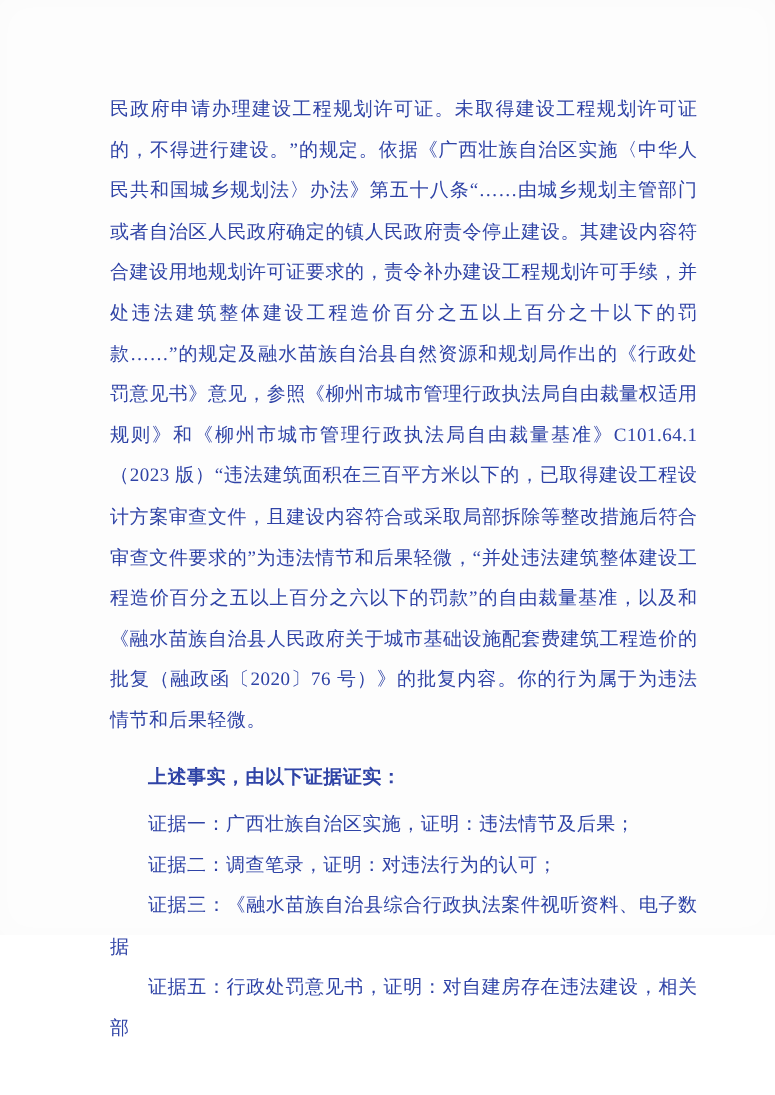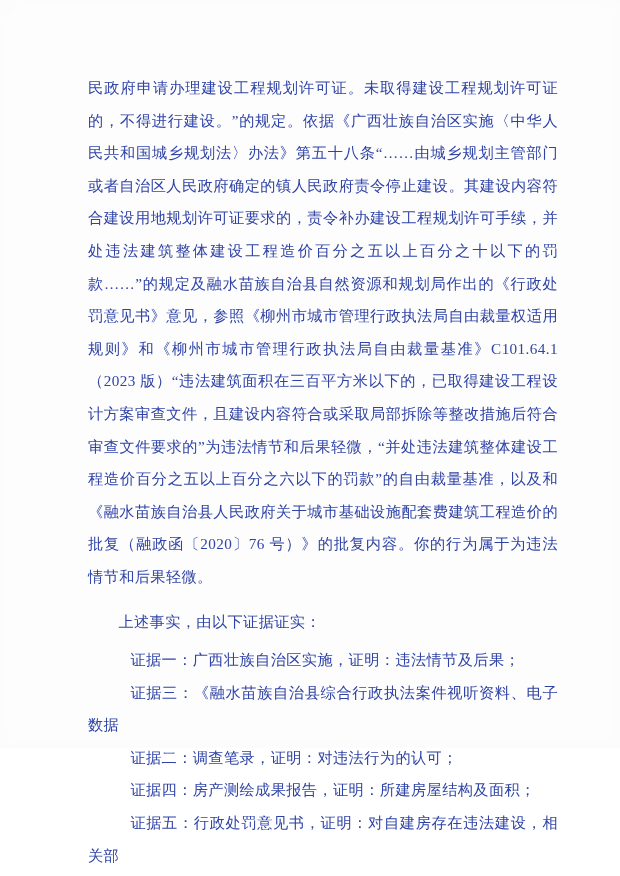--- a/index.html
+++ b/index.html
@@ -30,36 +30,36 @@
     text-justify: inter-character;
     color: #2f43a6;
   }
   .para {
     margin: 0 0 0 0;
     text-align: justify;
     text-justify: inter-character;
   }
   .para.indent {
     text-indent: 2em;
+    font-weight: bold;
   }
   .gap-sm { height: 12px; }
   .gap-xs { height: 6px; }
   .evidence-list {
     margin: 0;
     padding: 0;
     list-style: none;
   }
   .evidence-item {
     text-indent: 2em;
     text-align: justify;
     text-justify: inter-character;
   }
   .evidence-item .label {
     letter-spacing: 0.4px;
-    margin-left: 12px;
   }
   .sub-line {
     text-indent: 4em;
     text-align: justify;
     text-justify: inter-character;
   }
   
   .page::after {
     content: "";
     position: absolute;
@@ -80,27 +80,24 @@
 
     <p class="para indent">上述事实，由以下证据证实：</p>
 
     <div class="gap-xs"></div>
 
     <ul class="evidence-list">
       <li class="evidence-item">
         <span class="label">证据一：</span><span>广西壮族自治区实施，证明：违法情节及后果；</span>
       </li>
       <li class="evidence-item">
-        <span class="label">证据三：</span><span>《融水苗族自治县综合行政执法案件视听资料、电子数据</span>
-      </li>
-      <li class="evidence-item">
         <span class="label">证据二：</span><span>调查笔录，证明：对违法行为的认可；</span>
       </li>
       <li class="evidence-item">
-        <span class="label">证据四：</span><span>房产测绘成果报告，证明：所建房屋结构及面积；</span>
+        <span class="label">证据三：</span><span>《融水苗族自治县综合行政执法案件视听资料、电子数据</span>
       </li>
       <li class="evidence-item">
         <span class="label">证据五：</span><span>行政处罚意见书，证明：对自建房存在违法建设，相关部</span>
       </li>
 
     </ul>
 
   </div>
 </div>
 

